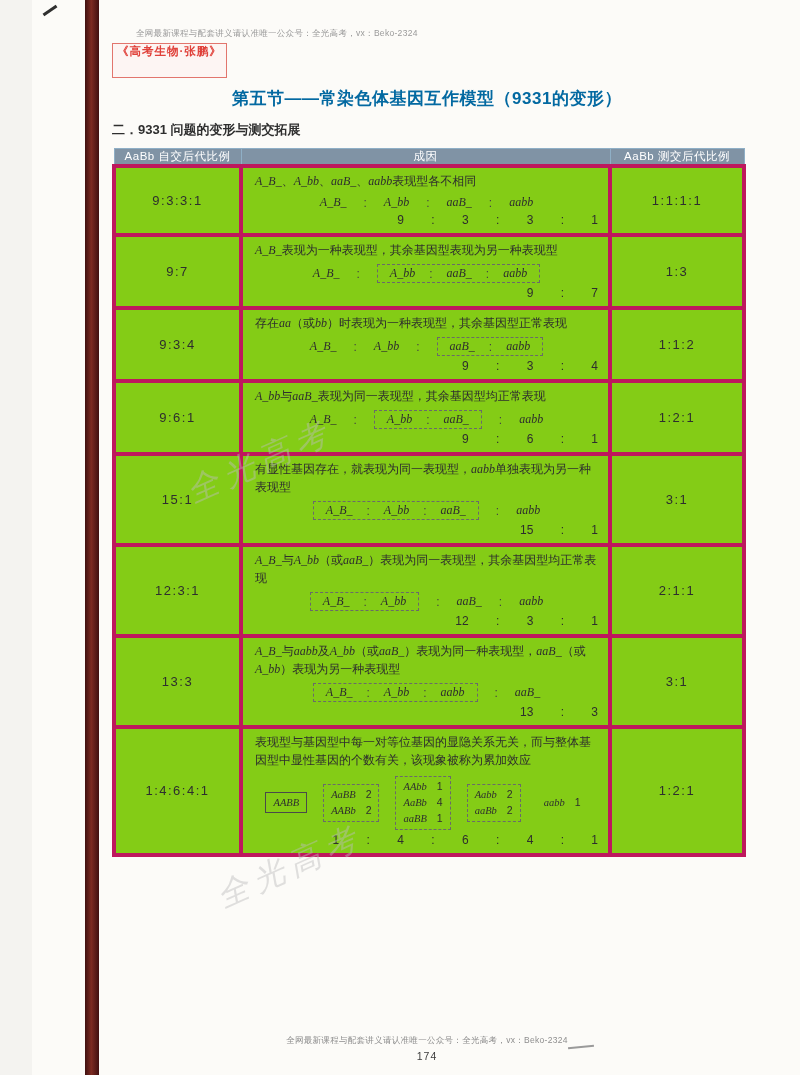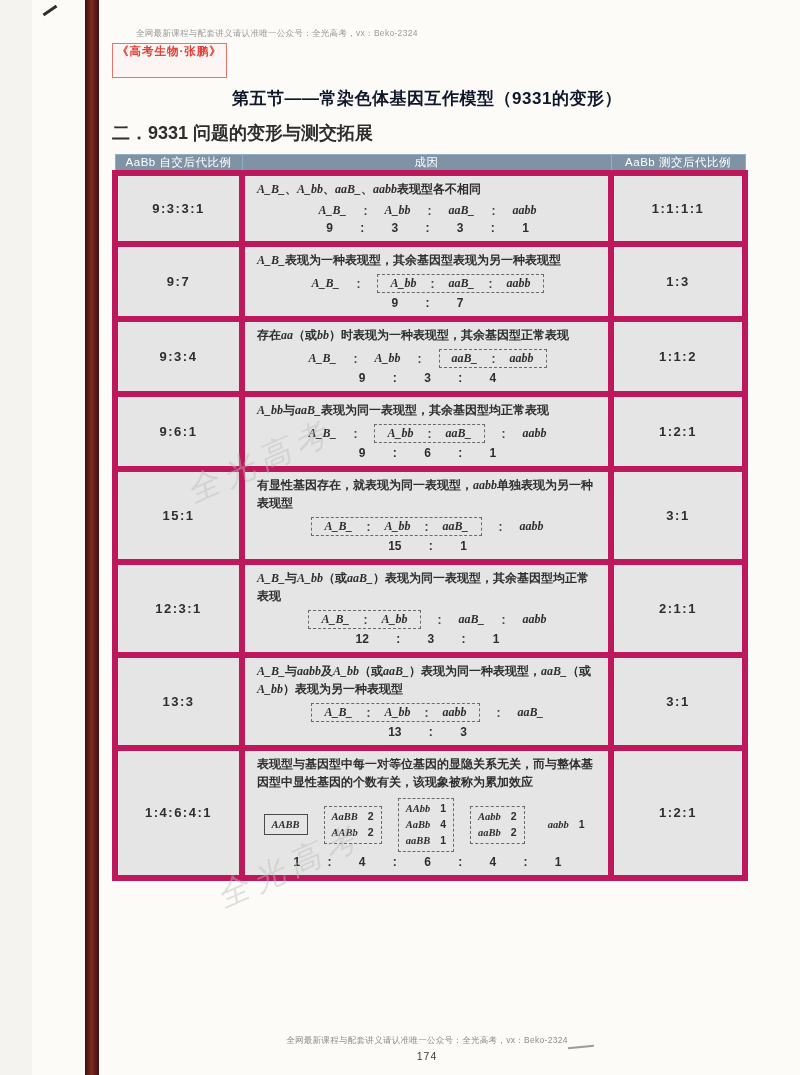--- a/index.html
+++ b/index.html
@@ -9,39 +9,39 @@
 
   .spine { position:absolute; left:53px; top:0; width:14px; height:100%;
            background:linear-gradient(90deg,#3f1010 0%,#7d2b22 45%,#401010 100%); }
   .corner-mark { position:absolute; left:10px; top:9px; width:16px; height:3px; background:#2f2f2f; transform:rotate(-35deg); }
   .footer-mark { position:absolute; left:536px; top:1046px; width:26px; height:2px; background:#9a9a9a; transform:rotate(-6deg); }
 
   .content { position:absolute; left:80px; top:28px; width:630px; }
   .top-note { font-size:8.5px; color:#9a9a9a; margin-left:24px; letter-spacing:.3px; }
   .stamp { display:inline-block; margin-top:3px; color:#e0413a; font-weight:bold; font-size:11.5px;
            border:1px solid #e2756d; padding:0 4px 18px; letter-spacing:1px; background:rgba(255,235,234,.35); }
-  .title { text-align:center; font-size:17px; font-weight:bold; color:#0f172a; margin:9px 0 11px; letter-spacing:.5px; }
+  .title { text-align:center; font-size:17px; font-weight:bold; color:#0369a1; margin:9px 0 11px; letter-spacing:.5px; }
   .para { font-size:13px; line-height:1.8; color:#2e2e2e; text-align:justify; }
   .bold { font-weight:bold; }
-  .sec2 { font-size:18px; font-weight:bold; color:#2e2e2e; margin:7px 0 9px; }
+  .sec2 { font-size:13px; font-weight:bold; color:#2e2e2e; margin:7px 0 9px; }
 
   table { border-collapse:collapse; width:630px; table-layout:fixed; }
   th { background:#8093a5; color:#fff; font-weight:normal; font-size:11.5px; height:16px;
        border:1px solid #8fafc6; letter-spacing:.5px; }
-  td { border:6px solid #be185d; vertical-align:middle; color:#2e2e2e; background:#e5e5e5;font-weight:bold; }
+  td { border:4px solid #be185d; vertical-align:middle; color:#2e2e2e; background:#84cc16; }
   .rcell { text-align:center; font-size:13px; letter-spacing:1.5px; }
   .cause { padding:4px 10px 6px 12px; }
   .desc { font-size:12px; line-height:1.5; color:#2e2e2e; }
   .gene { font-family:"Liberation Serif","DejaVu Serif",serif; font-style:italic; }
   .geno-line { display:flex; justify-content:center; align-items:center; margin:5px 0 0; font-size:12px; }
   .geno-line .colon { margin:0 17px; color:#444; }
   .group { display:inline-flex; align-items:center; }
   .group .colon-in { margin:0 14px; color:#444; }
   .group.boxed { border:1.5px dashed #6a6a6a; padding:1px 12px; }
-  .ratio-line { text-align:center; word-spacing:24px; font-size:12px; color:#2e2e2e; margin-top:3px; }
+  .ratio-line { text-align:right; word-spacing:24px; font-size:12px; color:#2e2e2e; margin-top:3px; }
   .stack-line { display:flex; justify-content:center; align-items:center; gap:16px; margin:7px 0 1px; }
   .stack { display:flex; flex-direction:column; gap:1px; padding:2px 7px; font-size:10.5px; }
   .stack.dashed { border:1.5px dashed #6a6a6a; }
   .stack.solid { border:1px solid #4a4a4a; }
   .stack.none { border:none; }
   .stack-row { display:flex; justify-content:space-between; gap:10px; line-height:1.45; }
 
   .wm { position:absolute; color:#bdbdbd; opacity:.45; font-style:italic; font-size:32px;
         letter-spacing:7px; transform:rotate(-24deg); pointer-events:none;
         font-family:"DejaVu Sans",sans-serif; white-space:nowrap; }

